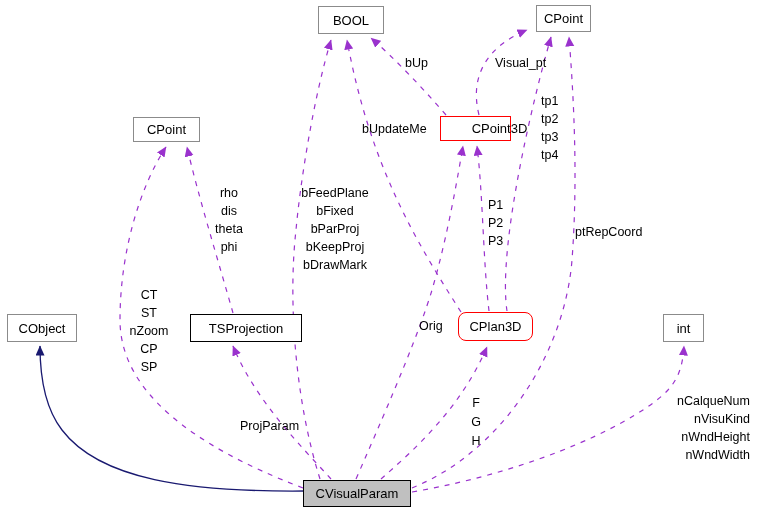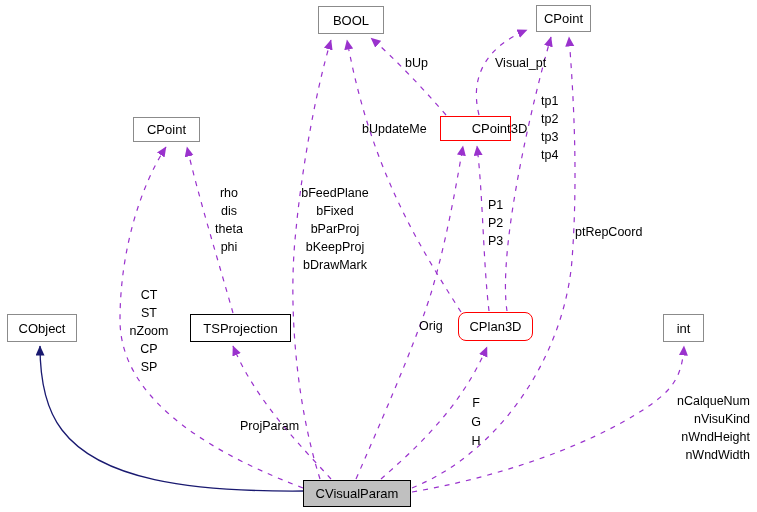--- a/index.html
+++ b/index.html
@@ -89,21 +89,21 @@
     <path class="usage" marker-end="url(#arrowU)" d="M 381,479 C 420,445 462,405 487,347"></path>
 
     <path class="usage" marker-end="url(#arrowU)" d="M 412,492 C 540,470 640,420 668,390 C 680,377 683,362 684,346"></path>
   </svg>
 
   <div class="node" style="left:318px;top:6px;width:66px;height:28px;">BOOL</div>
   <div class="node" style="left:536px;top:5px;width:55px;height:27px;">CPoint</div>
   <div class="node" style="left:133px;top:117px;width:67px;height:25px;">CPoint</div>
   <div class="node red" style="left:440px;top:116px;width:71px;height:25px;padding-left:48px;">CPoint3D</div>
   <div class="node" style="left:7px;top:314px;width:70px;height:28px;">CObject</div>
-  <div class="node emph" style="left:190px;top:314px;width:101px;height:28px;">TSProjection</div>
+  <div class="node emph" style="left:190px;top:314px;width:112px;height:28px;">TSProjection</div>
   <div class="node red" style="left:458px;top:312px;width:75px;height:29px;border-radius:8px;">CPlan3D</div>
   <div class="node" style="left:663px;top:314px;width:41px;height:28px;">int</div>
   <div class="node main" style="left:303px;top:480px;width:108px;height:27px;">CVisualParam</div>
 
   <div class="elabel center" style="left:293px;top:184px;width:84px;">
     <div>bFeedPlane</div>
     <div>bFixed</div>
     <div>bParProj</div>
     <div>bKeepProj</div>
     <div>bDrawMark</div>

